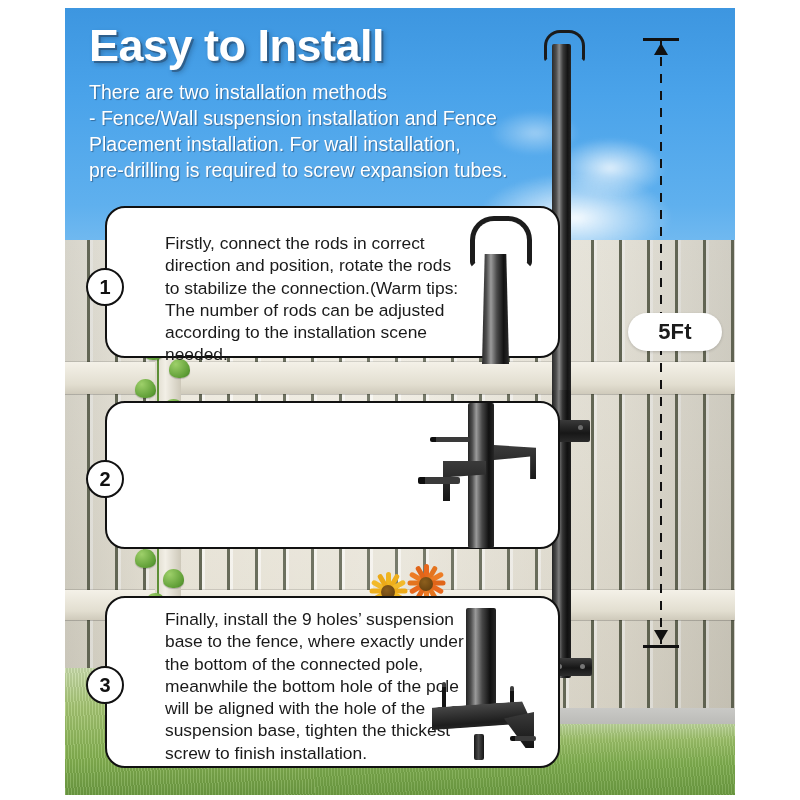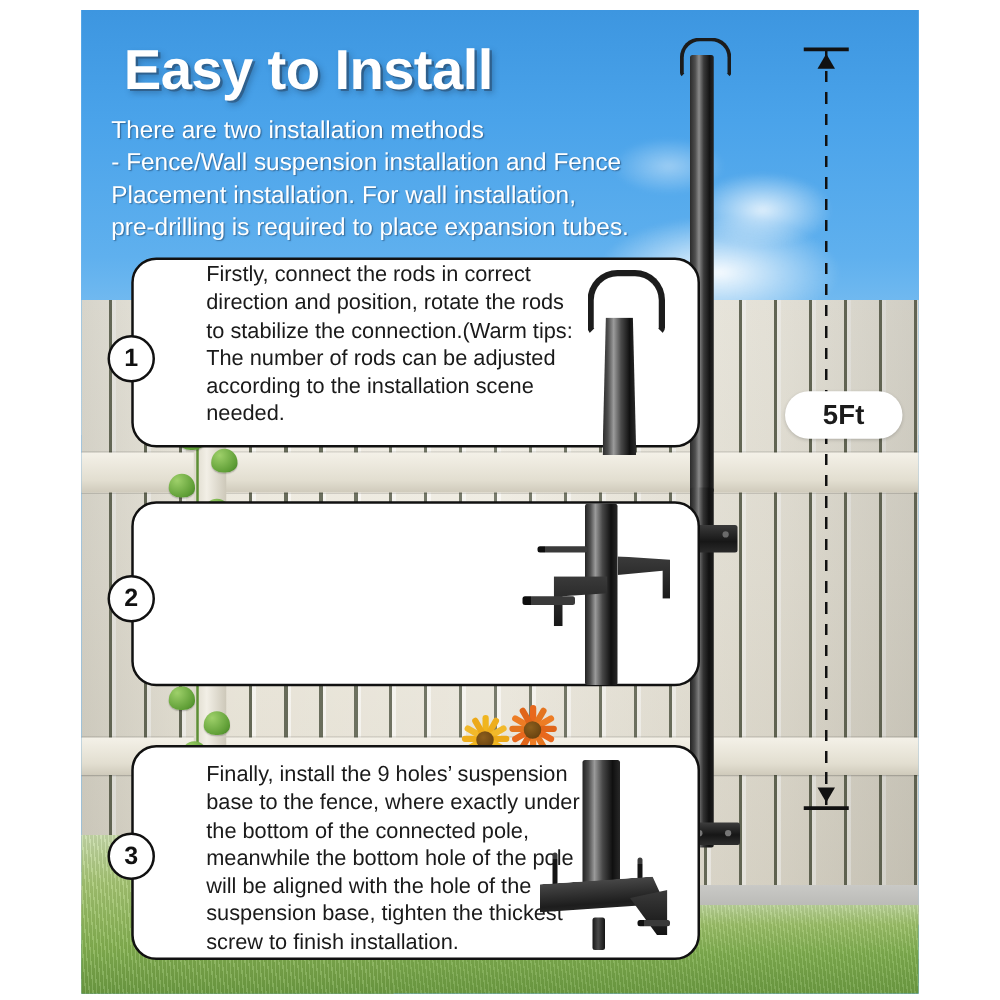--- a/index.html
+++ b/index.html
@@ -278,21 +278,21 @@
   }
 
   
   .headline {
     position: absolute;
     left: 24px;
     top: 14px;
     width: 470px;
   }
   .title {
-    margin: 10px;
+    margin: 0;
     font-size: 45px;
     font-weight: 700;
     color: #ffffff;
     letter-spacing: -0.5px;
     line-height: 1.08;
     text-shadow: 2px 2px 0 rgba(40,70,100,.55), 3px 3px 5px rgba(20,50,80,.35);
   }
   .subtitle {
     margin: 8px 0 0 0;
     font-size: 19.5px;
@@ -310,21 +310,21 @@
     border-radius: 20px;
     box-sizing: border-box;
   }
   .step-1 { left: 40px;  top: 198px; width: 455px; height: 152px; }
   .step-2 { left: 40px;  top: 393px; width: 455px; height: 148px; }
   .step-3 { left: 40px;  top: 588px; width: 455px; height: 172px; }
 
   .step-text {
     position: absolute;
     left: 58px;
-    top: 0;
+    top: 24px;
     width: 340px;
     font-size: 17.4px;
     line-height: 1.28;
     color: #1a1a1a;
     white-space: pre-line;
   }
   .step-3 .step-text { top: 10px; }
 
   .badge {
     position: absolute;
@@ -557,21 +557,21 @@
     <div class="dim"></div>
     <div class="dim-arrow down"></div>
     <div class="dim-cap bottom"></div>
     <div class="dim-label">5Ft</div>
 
     <div class="headline">
       <h1 class="title">Easy to Install</h1>
       <p class="subtitle">There are two installation methods
 - Fence/Wall suspension installation and Fence
 Placement installation. For wall installation,
-pre-drilling is required to place expansion tubes.</p>
+pre-drilling is required to screw expansion tubes.</p>
     </div>
 
     <div class="step step-1">
       <div class="badge">1</div>
       <div class="step-text">Firstly, connect the rods in correct
 direction and position, rotate the rods
 to stabilize the connection.(Warm tips:
 The number of rods can be adjusted
 according to the installation scene
 needed.</div>

